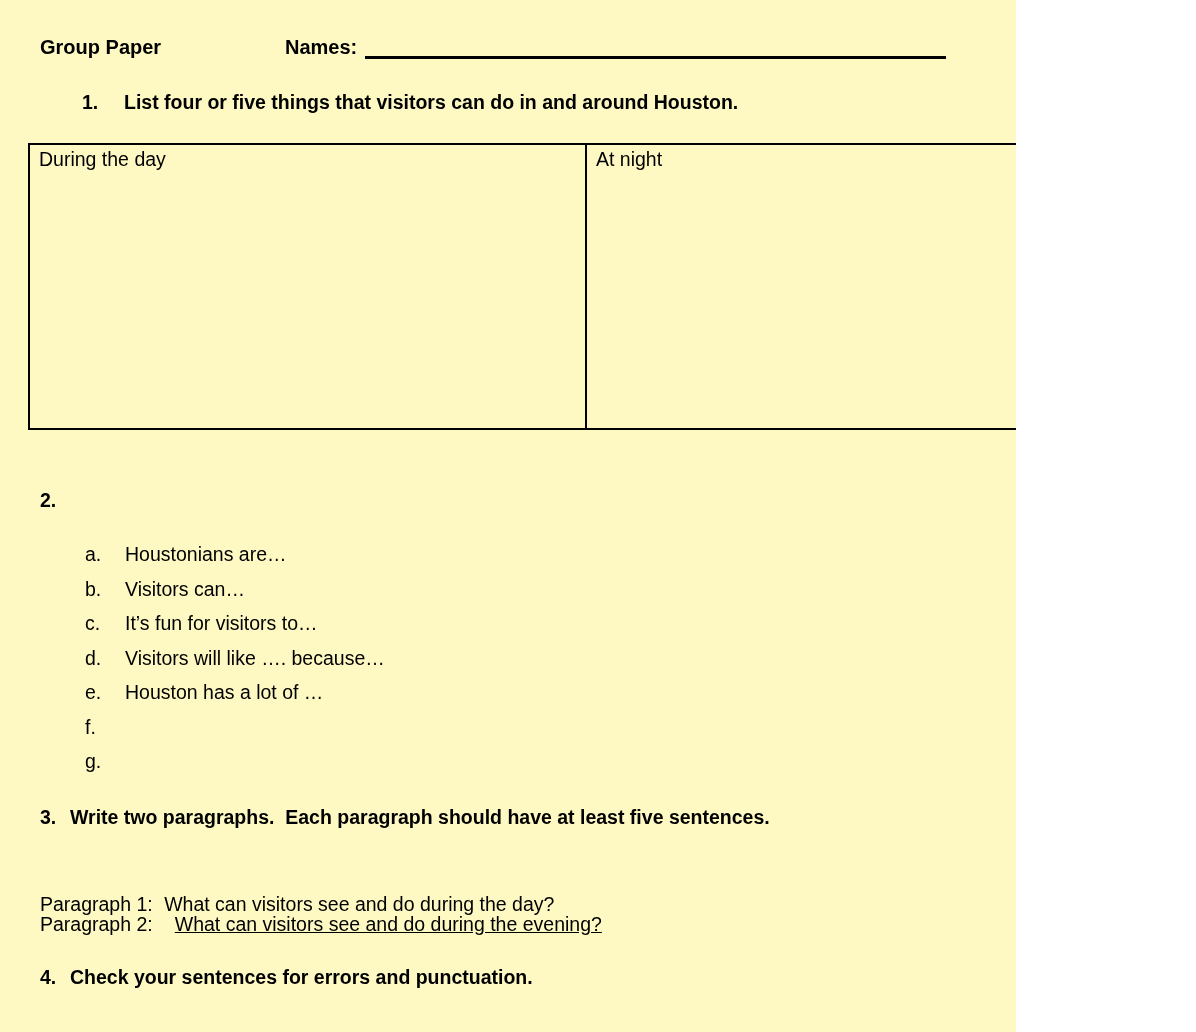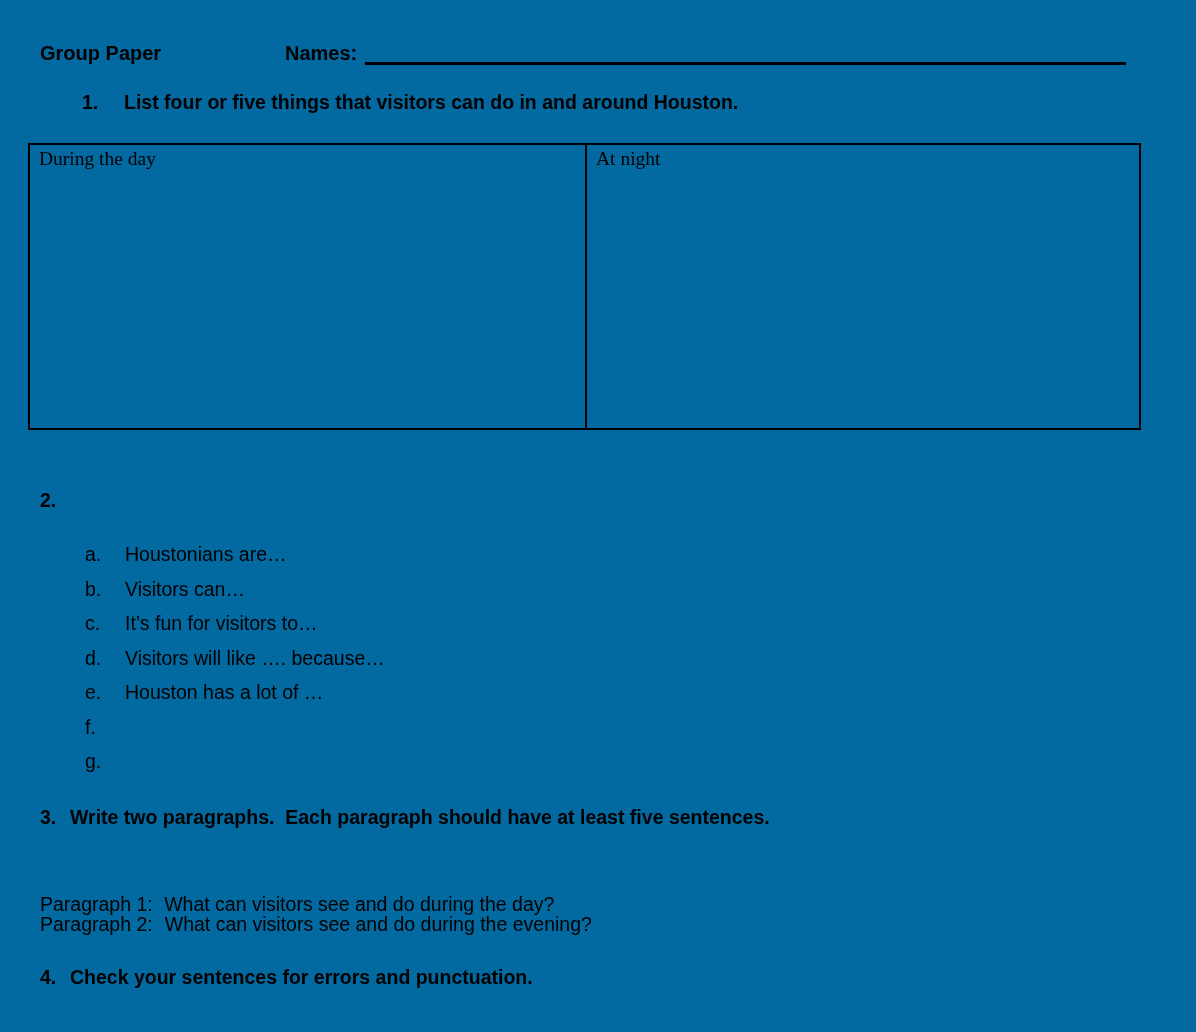--- a/index.html
+++ b/index.html
@@ -1,38 +1,38 @@
 <!DOCTYPE html>
 <html><head>
 <meta charset="utf-8">
 <style>
   * { box-sizing: border-box; }
   html, body { margin: 0; padding: 0; background: #ffffff; }
   .page {
     position: relative;
-    width: 1196px;
+    width: 1016px;
     height: 1032px;
-    background: #0369a1;
+    background: #fef9c3;
     color: #000000;
     font-family: "Liberation Sans", sans-serif;
     font-size: 19.5px;
     overflow: hidden;
   }
   .pre { white-space: pre-wrap; }
 
   
   .header-row {
     position: absolute;
     top: 36px; left: 40px; right: 70px;
     display: flex;
     align-items: flex-end;
     font-size: 20px;
   }
   .doc-title { font-weight: bold; width: 245px; flex: 0 0 245px; }
-  .names-label { font-weight: bold; margin-right: 8px; margin-top: 6px; }
+  .names-label { font-weight: bold; margin-right: 8px; }
   .name-line {
     flex: 1;
     border-bottom: 3px solid #000;
     height: 1.15em;
   }
 
   
   .q1 {
     position: absolute;
     top: 91px; left: 82px; right: 40px;
@@ -41,21 +41,20 @@
   }
   .q1 .qnum { flex: 0 0 42px; }
 
   
   .houston-table {
     position: absolute;
     top: 143px; left: 28px;
     width: 1113px; height: 287px;
     border-collapse: collapse;
     table-layout: fixed;
-    font-family: Liberation Serif, serif;
   }
   .houston-table td {
     border: 2px solid #000;
     vertical-align: top;
     padding: 3px 9px;
     font-size: 19.5px;
   }
   .houston-table td.cell-left { width: 557px; }
 
   
@@ -163,20 +162,20 @@
     </div>
   </div>
 
   <div class="q3">
     <span class="qnum">3.</span>
     <span class="qtext pre">Write two paragraphs.  Each paragraph should have at least five sentences.</span>
   </div>
 
   <div class="para-prompt-1 pre"><span>Paragraph 1:</span><span class="pre" style="margin-left:6px;"> What can visitors see and do during the day?</span></div>
 
-  <div class="para-prompt-2 pre"><span>Paragraph 2:</span><span class="pre" style="margin-left:12px;">What can visitors see and do during the evening?</span></div>
+  <div class="para-prompt-2 pre"><span>Paragraph 2:</span><span class="pre" style="margin-left:22px;text-decoration:underline;">What can visitors see and do during the evening?</span></div>
 
   <div class="q4">
     <span class="qnum">4.</span>
     <span class="qtext">Check your sentences for errors and punctuation.</span>
   </div>
 
 </div>
 
 </body></html>

